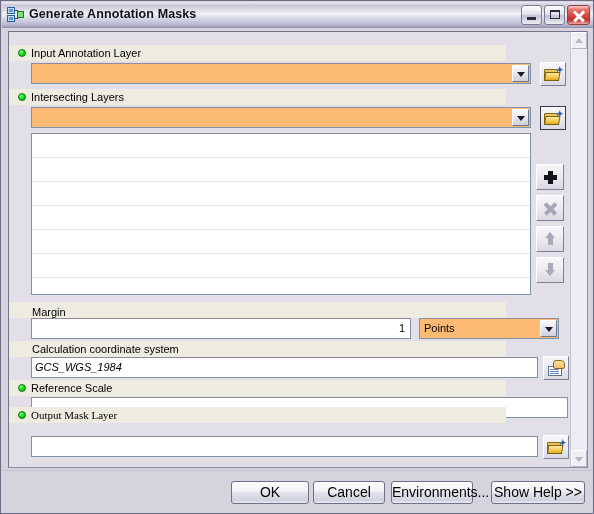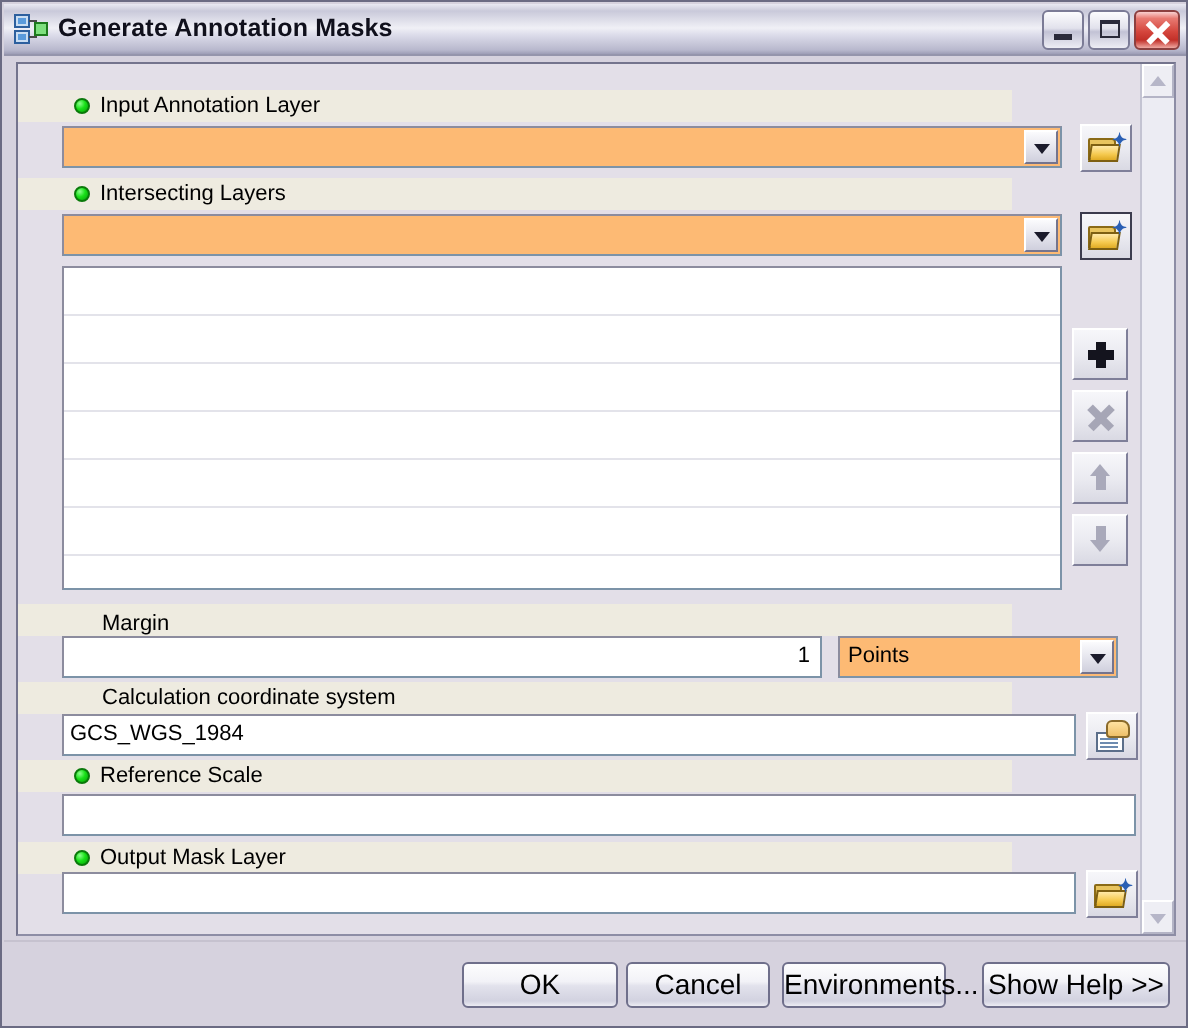--- a/index.html
+++ b/index.html
@@ -183,21 +183,21 @@
   
   .label-row {
     position: absolute;
     left: 0;
     width: 497px;
     height: 16px;
     background: #eeebe0;
     display: flex;
     align-items: center;
     box-sizing: border-box;
-    padding-left: 28px;
+    padding-left: 9px;
   }
   .req-dot {
     width: 8px;
     height: 8px;
     border-radius: 50%;
     background: radial-gradient(circle at 32% 30%, #8dff8d 0%, #19e019 45%, #03a003 100%);
     border: 1px solid #0a7a0a;
     box-sizing: border-box;
     flex: 0 0 auto;
     margin-right: 5px;
@@ -541,38 +541,38 @@
         <div class="combo" style="left:410px; top:286px; width:140px;">
           <span class="ctext">Points</span>
           <span class="cbtn">
               <i></i>
             </span>
         </div>
 
         <div class="label-row" style="top:309px;">
           <span class="lbl indent">Calculation coordinate system</span>
         </div>
-        <div class="txt" style="left:22px; top:325px; width:507px;">GCS_WGS_1984</div>
+        <div class="txt" style="left:22px; top:325px; width:507px;font-style:italic;">GCS_WGS_1984</div>
         <div class="sqbtn" style="left:534px; top:324px;">
           <span class="ico-sr">
             <span class="page"></span>
             <span class="ln" style="bottom:6px;"></span>
             <span class="ln" style="bottom:4px;"></span>
             <span class="ln" style="bottom:2px;"></span>
             <span class="hand"></span>
           </span>
         </div>
 
         <div class="label-row" style="top:348px;">
           <span class="req-dot"></span>
           <span class="lbl">Reference Scale</span>
         </div>
         <div class="txt" style="left:22px; top:365px; width:537px;"></div>
 
-        <div class="label-row" style="top:389px;">
+        <div class="label-row" style="top:375px;font-family:Liberation Serif, serif;">
           <span class="req-dot"></span>
           <span class="lbl">Output Mask Layer</span>
         </div>
         <div class="txt" style="left:22px; top:404px; width:507px;"></div>
         <div class="sqbtn" style="left:534px; top:403px;">
           <span class="ico-folder">
             <span class="back"></span>
               <span class="front"></span>
               <span class="spark">✦</span>
           </span>

